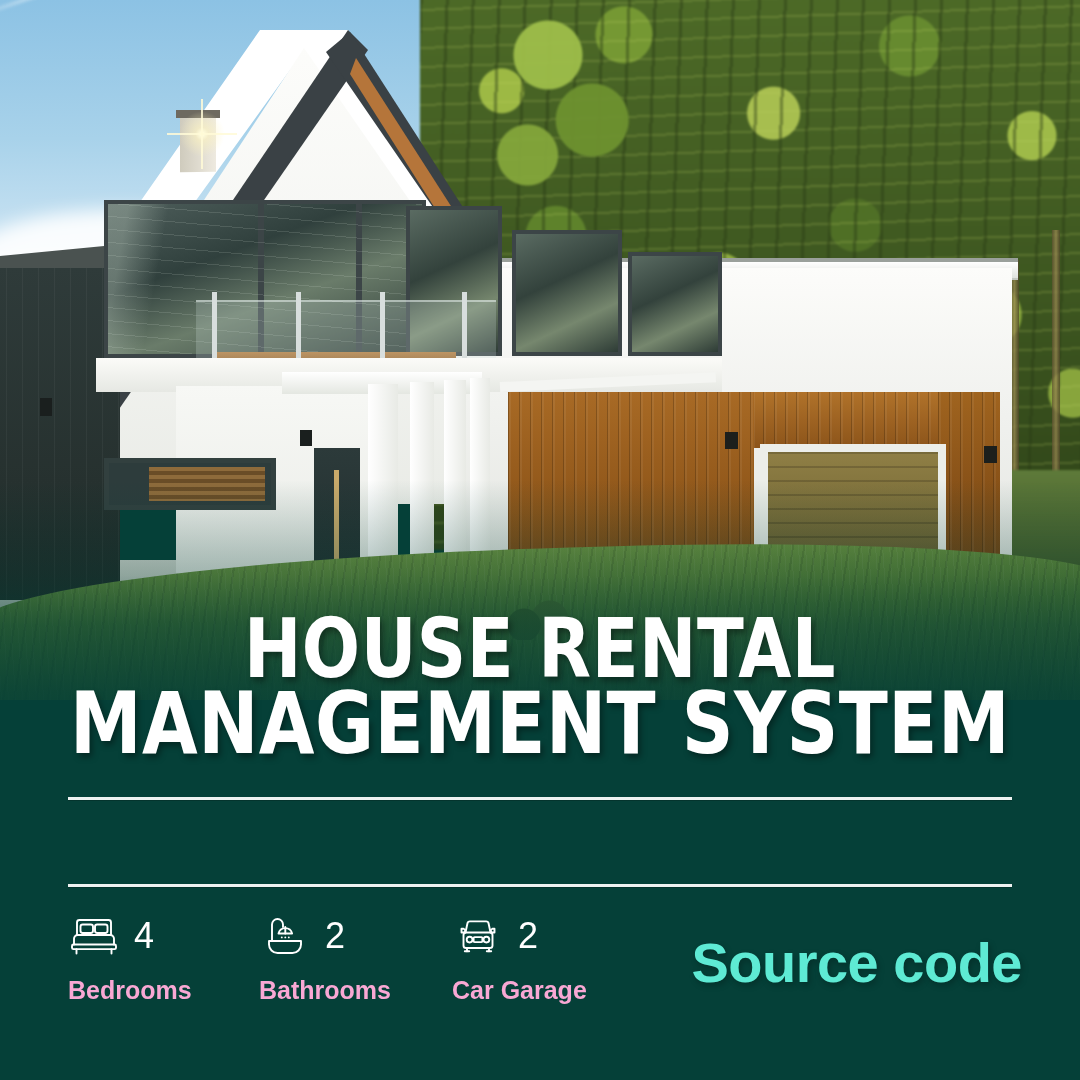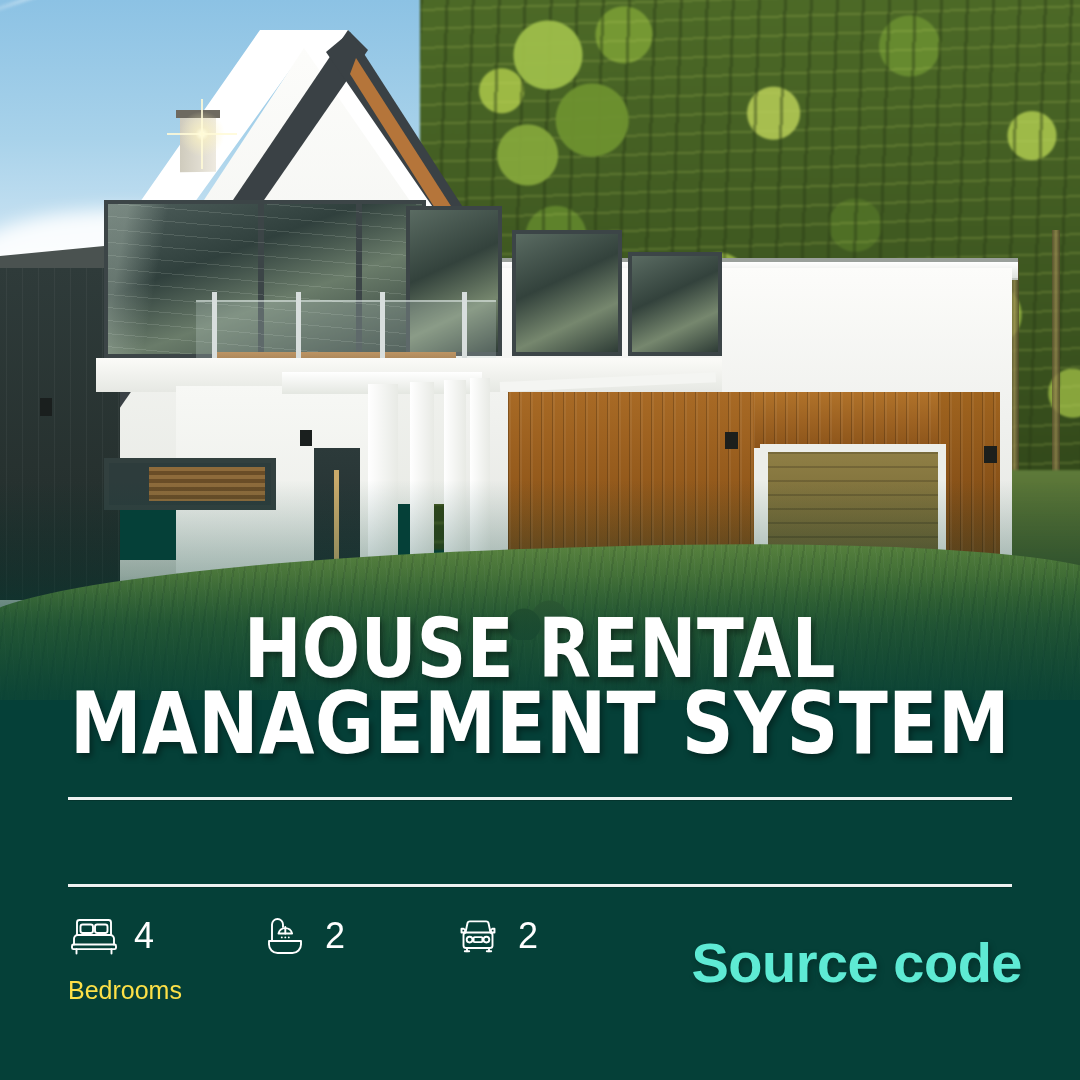--- a/index.html
+++ b/index.html
@@ -364,21 +364,21 @@
   .stat.s1{ width:185px; }
   .stat.s2{ width:210px; }
 
   .statTop{ display:flex; align-items:center; gap:14px; height:56px; }
   .statIcon{ width:52px; height:42px; display:block; }
   .statNum{
     color:#ffffff; font-size:36px; font-weight:400;
     font-family:"Liberation Sans", sans-serif; line-height:1;
   }
   .statLabel{
-    margin-top:12px; color:#fde047; font-size:25px; font-weight:400;
+    margin-top:12px; color:#f9a8d4; font-size:25px; font-weight:700;
     font-family:"Liberation Sans", sans-serif; white-space:nowrap;
   }
   .s1 .statTop, .s1 .statLabel{ margin-left:6px; }
   .s2 .statTop, .s2 .statLabel{ margin-left:14px; }
 
   .sourceCode{
     position:absolute; right:58px; top:930px;
     color:#5eead4;
     font-family:"Liberation Sans", sans-serif;
     font-weight:700;
@@ -512,37 +512,39 @@
             <path d="M13 26V9.5A5.5 5.5 0 0 1 18.5 4h0A5.5 5.5 0 0 1 24 9.5V12"></path>
             <path d="M19.5 18.5a7 7 0 0 1 13.6 0z"></path>
             <path d="M26.3 12v6.5"></path>
             <circle cx="22.8" cy="22.4" r=".95" fill="#ffffff" stroke="none"></circle>
             <circle cx="26.3" cy="22.4" r=".95" fill="#ffffff" stroke="none"></circle>
             <circle cx="29.8" cy="22.4" r=".95" fill="#ffffff" stroke="none"></circle>
             <path d="M10 26h32v3.4A8.6 8.6 0 0 1 33.4 38H18.6A8.6 8.6 0 0 1 10 29.4z"></path>
           </svg>
           <span class="statNum">2</span>
         </div>
+        <div class="statLabel">Bathrooms</div>
       </div>
 
       <div class="stat s2">
         <div class="statTop">
           <svg class="statIcon" viewBox="0 0 52 42" fill="none" stroke="#ffffff" stroke-width="1.9" stroke-linecap="round" stroke-linejoin="round">
             <path d="M13.5 17.5l1.9-9A2.6 2.6 0 0 1 18 6.4h16a2.6 2.6 0 0 1 2.6 2.1l1.9 9"></path>
             <rect x="11.5" y="17.5" width="29" height="15.5" rx="2.6"></rect>
             <circle cx="17.6" cy="24.6" r="2.9"></circle>
             <circle cx="34.4" cy="24.6" r="2.9"></circle>
             <rect x="21.6" y="22.1" width="8.8" height="5" rx="1.1"></rect>
             <path d="M9.5 13.8h2.2a1.9 1.9 0 0 1 0 3.7H9.5z"></path>
             <path d="M42.5 13.8h-2.2a1.9 1.9 0 0 0 0 3.7h2.2z"></path>
             <path d="M15 33v3.2M37 33v3.2"></path>
             <path d="M12.8 36.2h4.4M34.8 36.2h4.4"></path>
           </svg>
           <span class="statNum">2</span>
         </div>
+        <div class="statLabel">Car Garage</div>
       </div>
 
     </div>
 
     <div class="sourceCode">Source code</div>
 
   </div>
 </div>
 
 </body></html>

